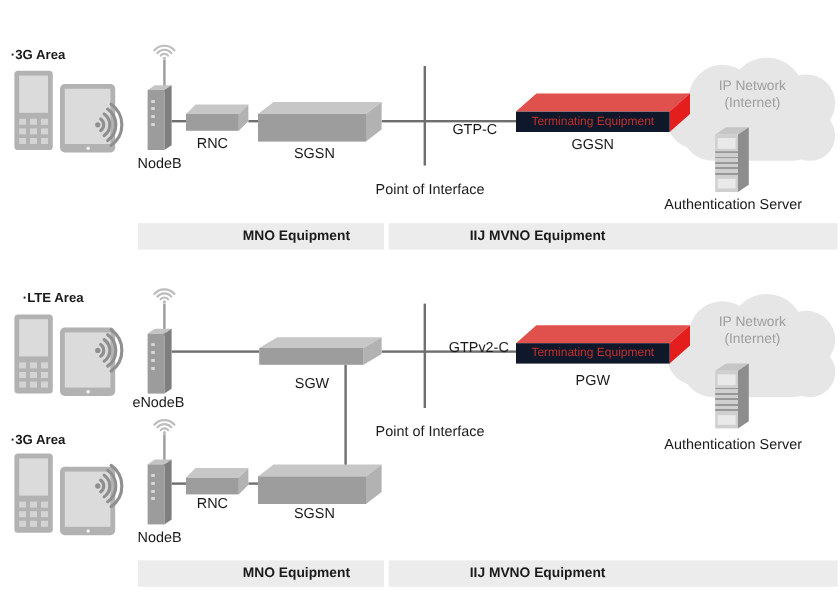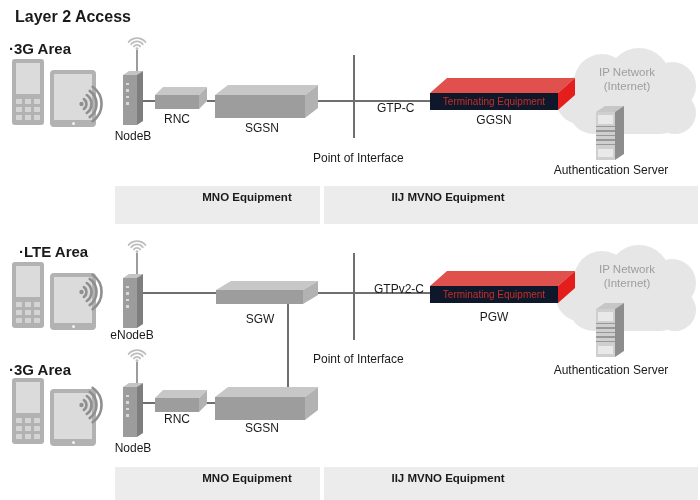--- a/index.html
+++ b/index.html
@@ -4,21 +4,21 @@
 <style>
   html,body { margin:0; padding:0; background:#fff; }
   #canvas {
     position:relative; width:700px; height:500px; background:#ffffff;
     font-family:"Liberation Sans", sans-serif; color:#1a1a1a; overflow:hidden;
   }
   .abs { position:absolute; }
   .lbl { position:absolute; font-size:12px; color:#1a1a1a; white-space:nowrap; }
   .lbl-c { text-align:center; }
   .title { position:absolute; font-size:16px; font-weight:bold; }
-  .area { position:absolute; font-size:15px; font-weight:bold; }
+  .area { position:absolute; font-size:11px; font-weight:bold; }
   .hline { position:absolute; height:1.5px; background:#6f6f6f; }
   .vline { position:absolute; width:1.5px; background:#6f6f6f; }
   
   .f-front { position:absolute; }
   .f-top { position:absolute; transform-origin:0 100%; }
   .f-side { position:absolute; transform-origin:0 0; }
   .gray-front { background:#9d9d9d; }
   .gray-top { background:#c7c7c7; }
   .gray-side { background:#b2b2b2; }
   .red-front { background:#0f172a; font-size:10px; color:#c4302b; text-align:center; line-height:17px; }
@@ -48,31 +48,30 @@
     #cfcfcf; }
   .srv-side { position:absolute; width:9px; height:48px; background:#8d8d8d; transform:skewY(-33.7deg); transform-origin:0 0; }
   .srv-top { position:absolute; width:19px; height:6px; background:#c6c6c6; transform:skewX(-56.3deg); transform-origin:0 100%; }
   
   .cloud { position:absolute; width:142px; height:97px; }
   .cloud .p { position:absolute; background:#e6e6e6; border-radius:50%; }
   .cloud .base { position:absolute; left:12px; top:34px; width:118px; height:52px; background:#e6e6e6; border-radius:26px; }
   .cloud .txt { position:absolute; left:0; right:0; top:17px; text-align:center;
     font-size:11.5px; line-height:14px; color:#9e9e9e; }
   
-  .bar { position:absolute; height:38px; background:#ececec; }
+  .bar { position:absolute; height:22px; background:#ececec; }
   .bar span { position:absolute; top:0; line-height:22px; font-size:11.5px; font-weight:bold;
     transform:translateX(-50%); white-space:nowrap; }
   .waves { position:absolute; }
 </style>
 </head>
 <body>
 
 <div id="canvas">
 
-  <div class="title" style="left:15px; top:8px;">Layer 2 Access</div>
 
   <div class="area" style="left:9px; top:40px;">·3G Area</div>
 
   <div class="hline" style="left:143px; top:100px; width:12px;"></div>
   <div class="hline" style="left:207px; top:100px; width:8px;"></div>
   <div class="hline" style="left:318px; top:100px; width:112px;"></div>
   <div class="vline" style="left:353px; top:55px; height:83px;"></div>
 
   <div class="phone" style="left:12px; top:59px;">
     <div class="screen"></div>

